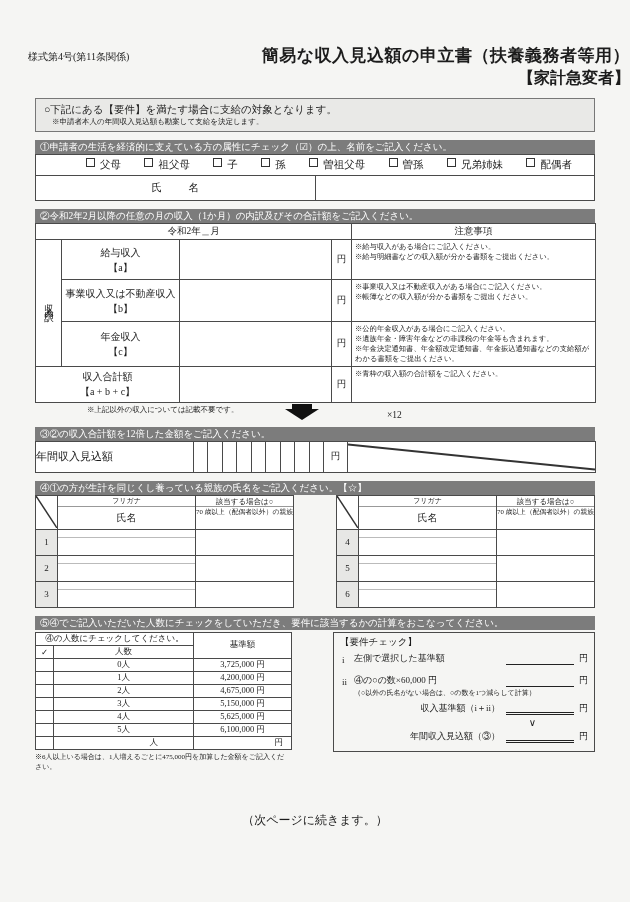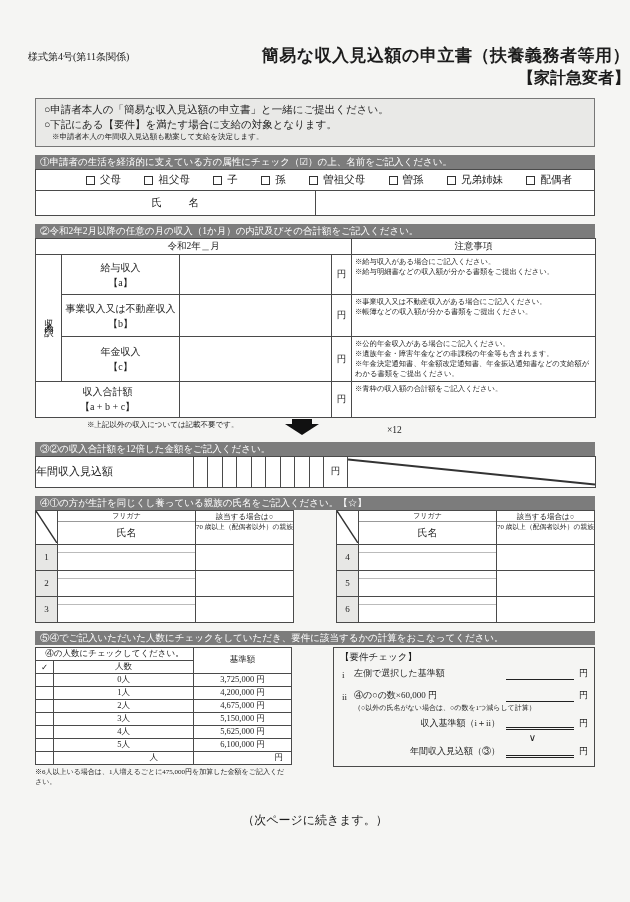--- a/index.html
+++ b/index.html
@@ -26,21 +26,21 @@
   .bar {
     background:#7c7c7c; color:#fff; font-size:9.5px; line-height:14px;
     padding:0 5px; white-space:nowrap; overflow:hidden; margin-top:8px;
   }
 
   table { border-collapse:collapse; width:560px; table-layout:fixed; background:#fff; }
   td { border:1px solid #4a4a4a; font-size:10px; vertical-align:middle; }
 
   
   .s1-relations { display:flex; align-items:center; height:20px; padding:0 22px 0 50px; justify-content:space-between; }
-  .s1-rel-item { display:flex; align-items:center; gap:5px; font-size:10.5px; }
+  .s1-rel-item { display:flex; gap:5px; font-size:10.5px; }
   .cbx { width:9px; height:9px; border:1px solid #333; background:#fff; display:inline-block; }
   .s1-name-label { width:75px; text-align:center; font-size:10.5px; letter-spacing:8px; padding-left:8px; }
   .s1-name-row td { height:25px; }
   .s1-name-input { background:#fff; }
 
   
   .s2 td.lbl { text-align:center; font-size:10px; line-height:1.5; }
   .s2 td.vlab { text-align:center; font-size:9.5px; background:#fff; }
   .vtext { writing-mode:vertical-rl; letter-spacing:3px; margin:0 auto; }
   .cells { display:flex; height:100%; width:100%; }
@@ -110,21 +110,20 @@
 
 <div class="doc-header">
   <span class="form-code">様式第4号(第11条関係)</span>
   <div class="doc-title">簡易な収入見込額の申立書（扶養義務者等用）</div>
   <div class="doc-subtitle">【家計急変者】</div>
 </div>
 
 <div class="content">
 
   <div class="notice">
-    <div class="nline">○申請者本人の「簡易な収入見込額の申立書」と一緒にご提出ください。</div>
     <div class="nline">○下記にある【要件】を満たす場合に支給の対象となります。</div>
     <div class="nnote">※申請者本人の年間収入見込額も勘案して支給を決定します。</div>
   </div>
 
   <div class="bar">①申請者の生活を経済的に支えている方の属性にチェック（☑）の上、名前をご記入ください。</div>
   <table class="s1">
     <tbody>
         <tr>
       <td colspan="2" style="height:20px; padding:0;">
         <div class="s1-relations">

